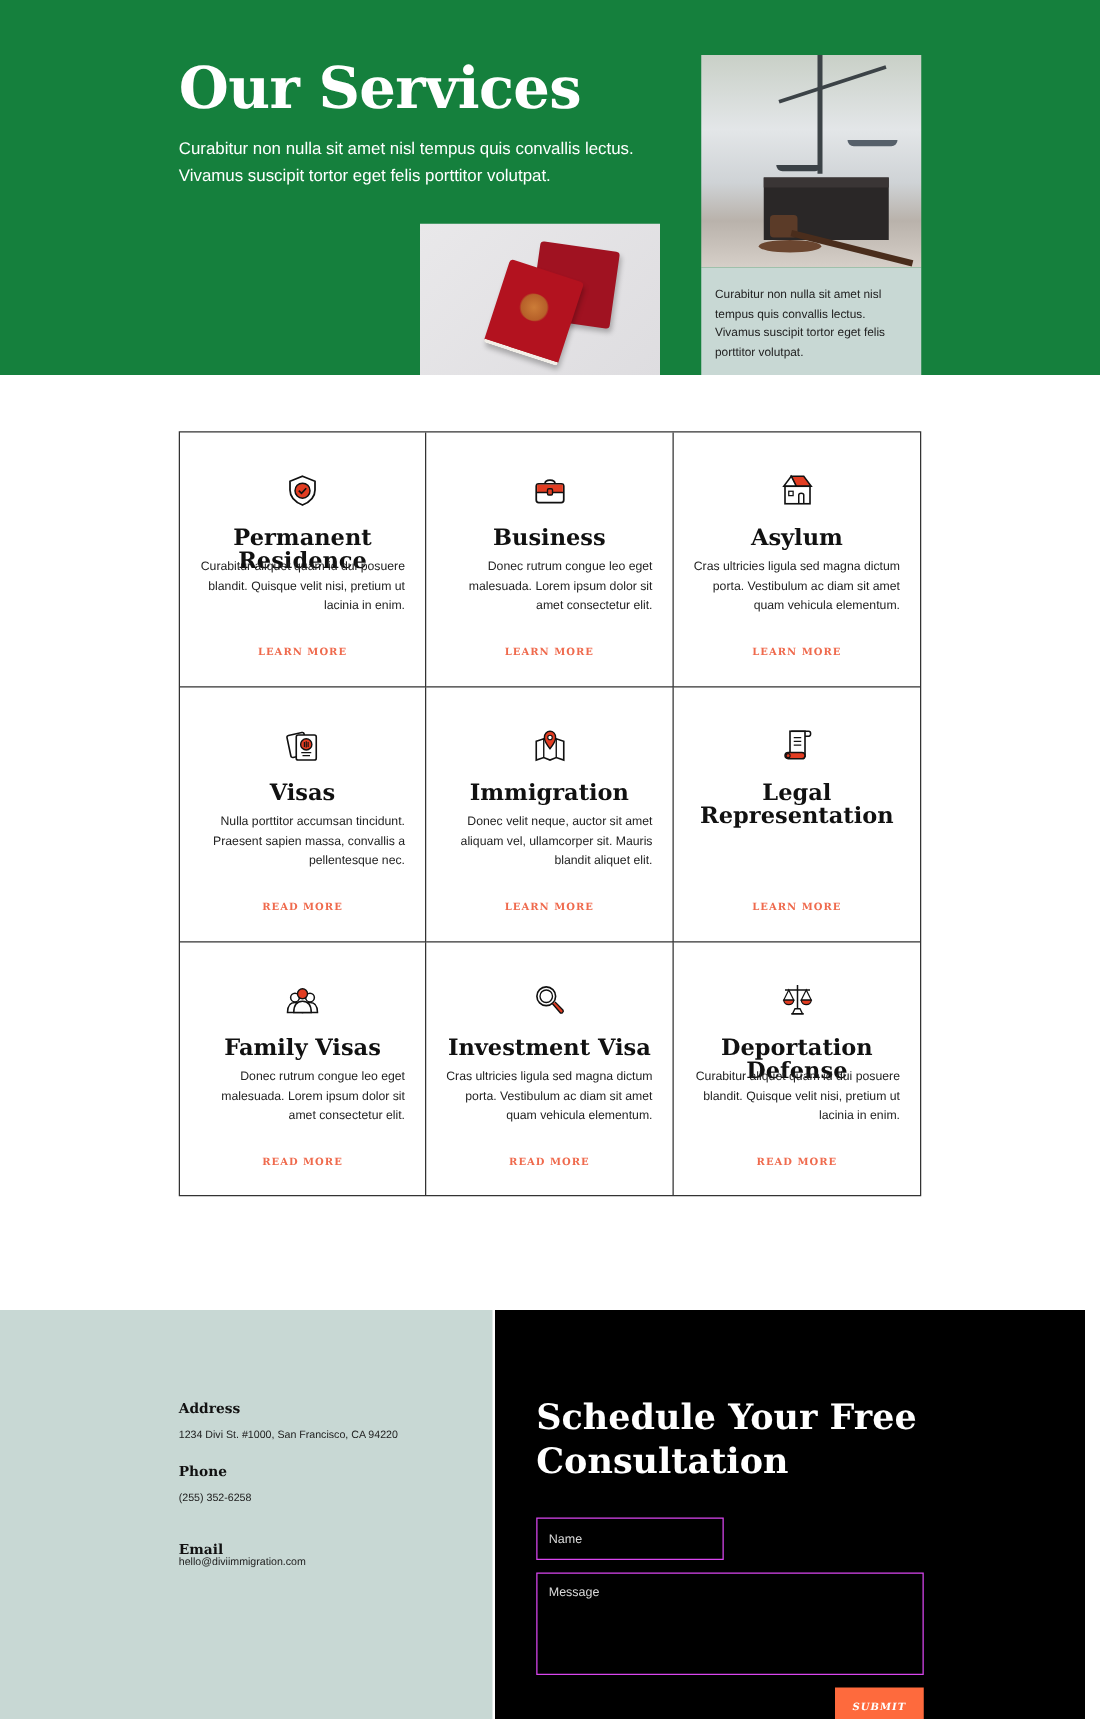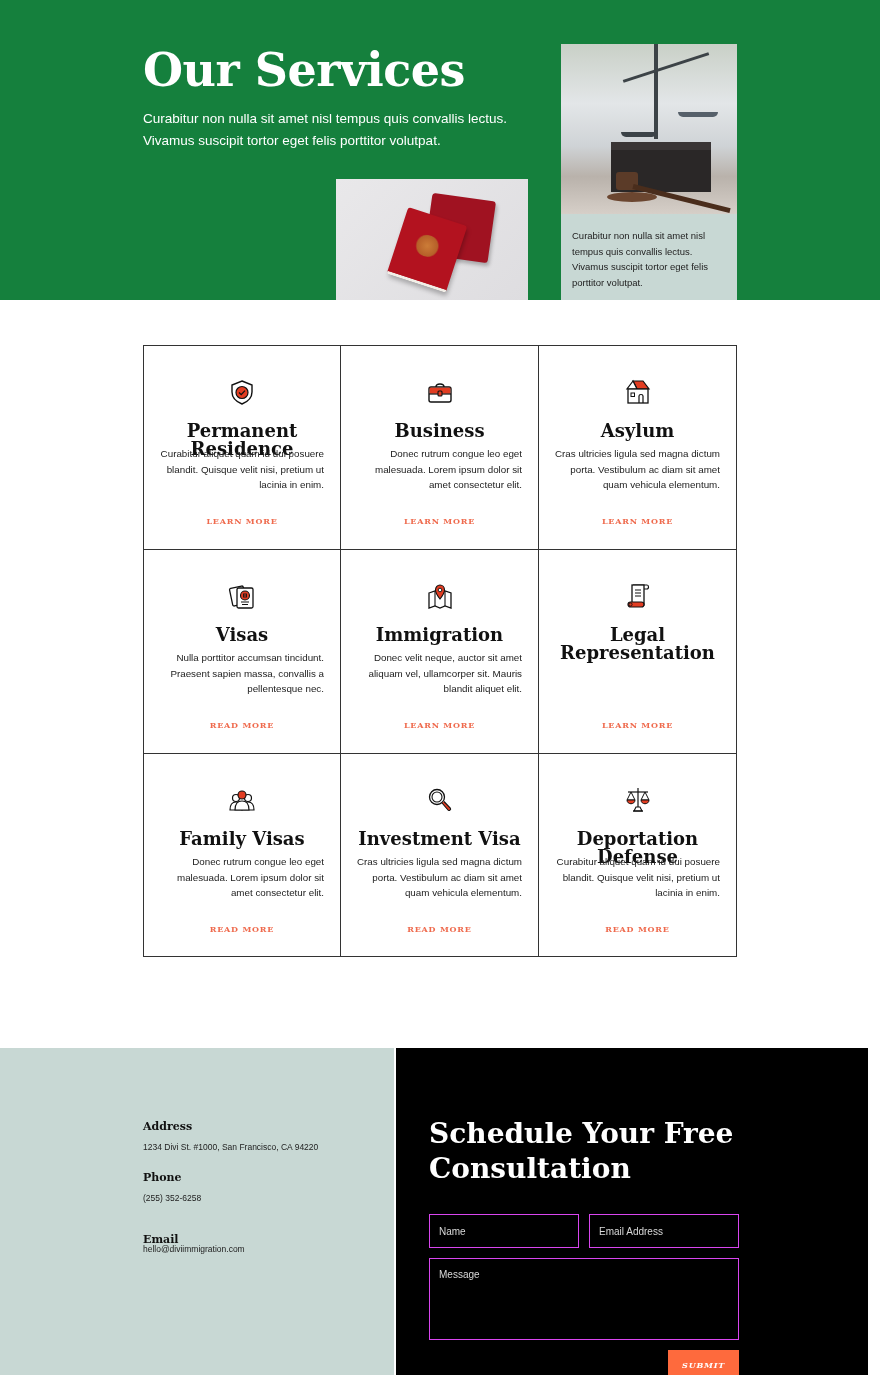--- a/index.html
+++ b/index.html
@@ -230,17 +230,16 @@
     <div class="info-value" style="top:94px">1234 Divi St. #1000, San Francisco, CA 94220</div>
     <div class="info-label" style="top:123px">Phone</div>
     <div class="info-value" style="top:145px">(255) 352-6258</div>
     <div class="info-label" style="top:185px">Email</div>
     <div class="info-value" style="top:196px">hello@diviimmigration.com</div>
   </div>
 
   <div class="contact-right">
     <h2 class="sched-title">Schedule Your Free Consultation</h2>
     <input class="field f-name" type="text" placeholder="Name" style="">
-    <input class="field f-email" type="text" placeholder="Email Address" style="">
     <textarea class="field f-msg" placeholder="Message" style=""></textarea>
     <button class="submit">SUBMIT</button>
   </div>
 </section>
 
 </body></html>

